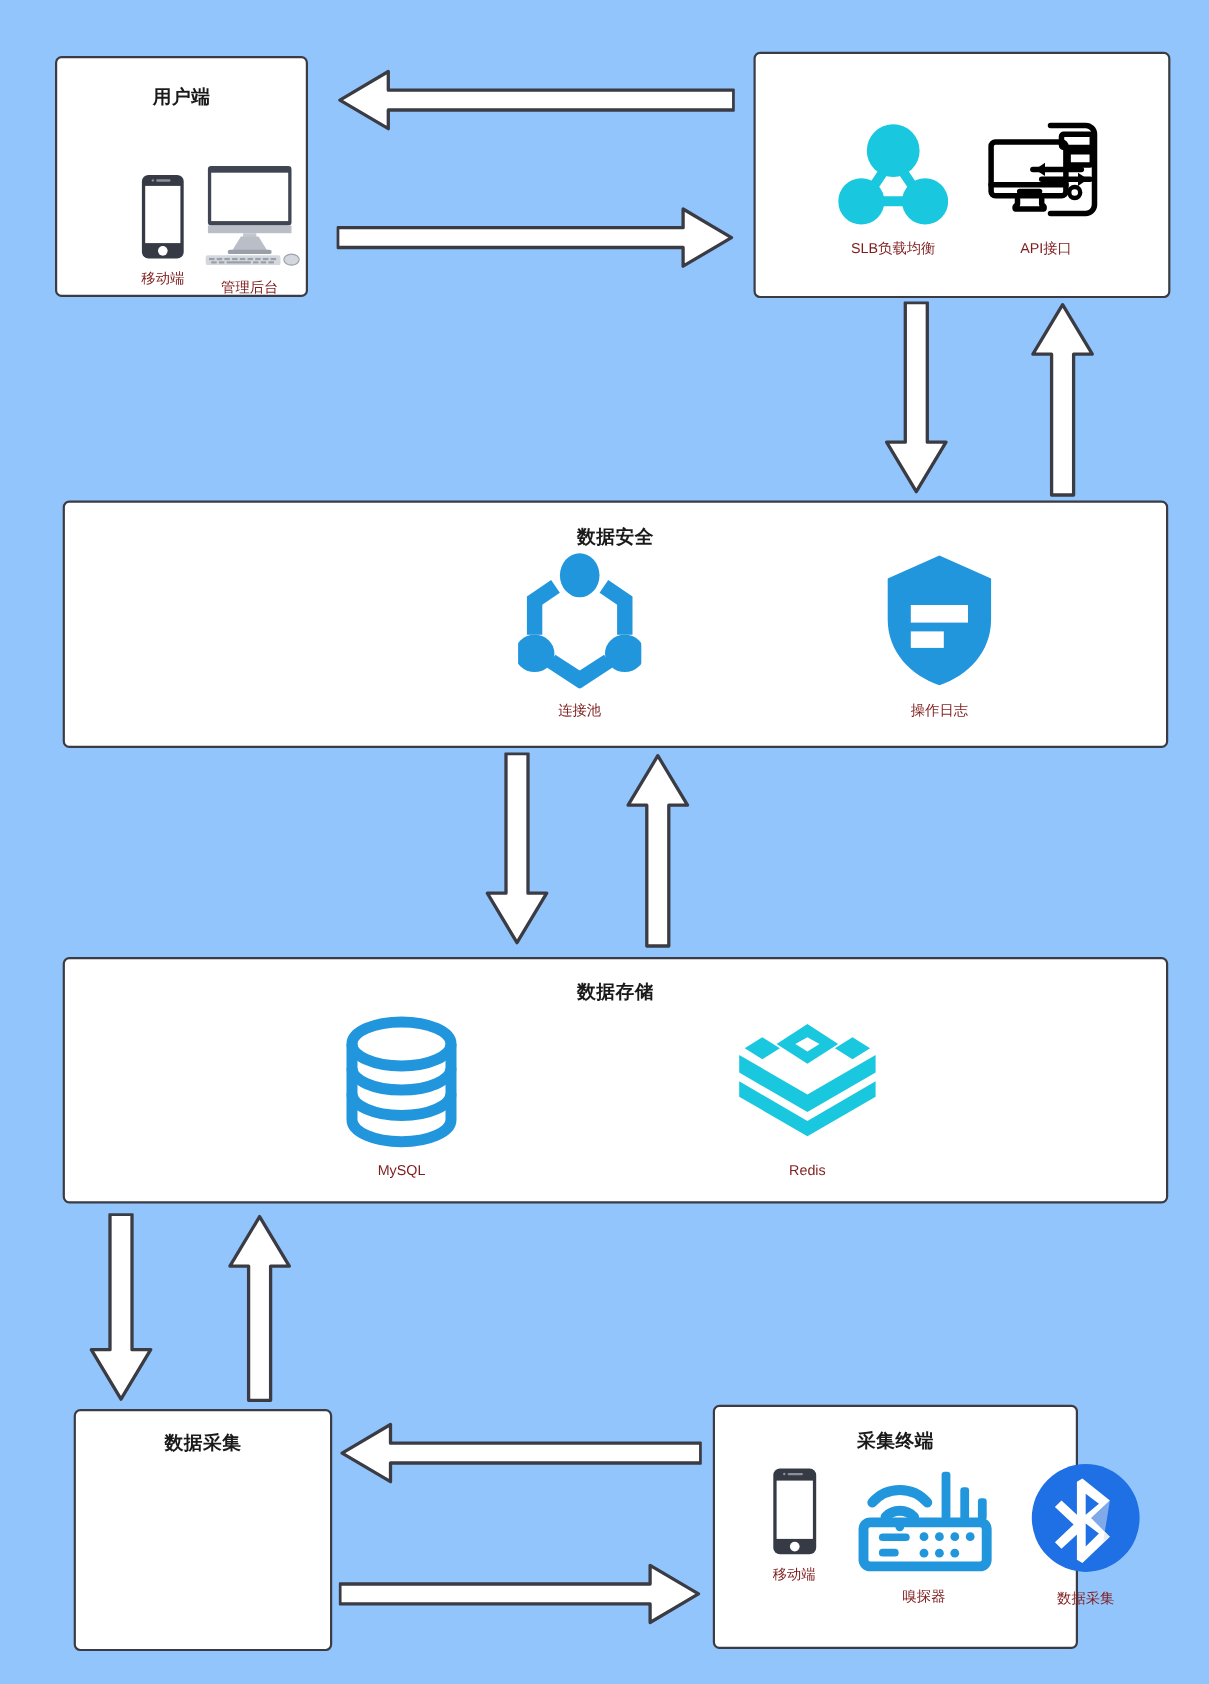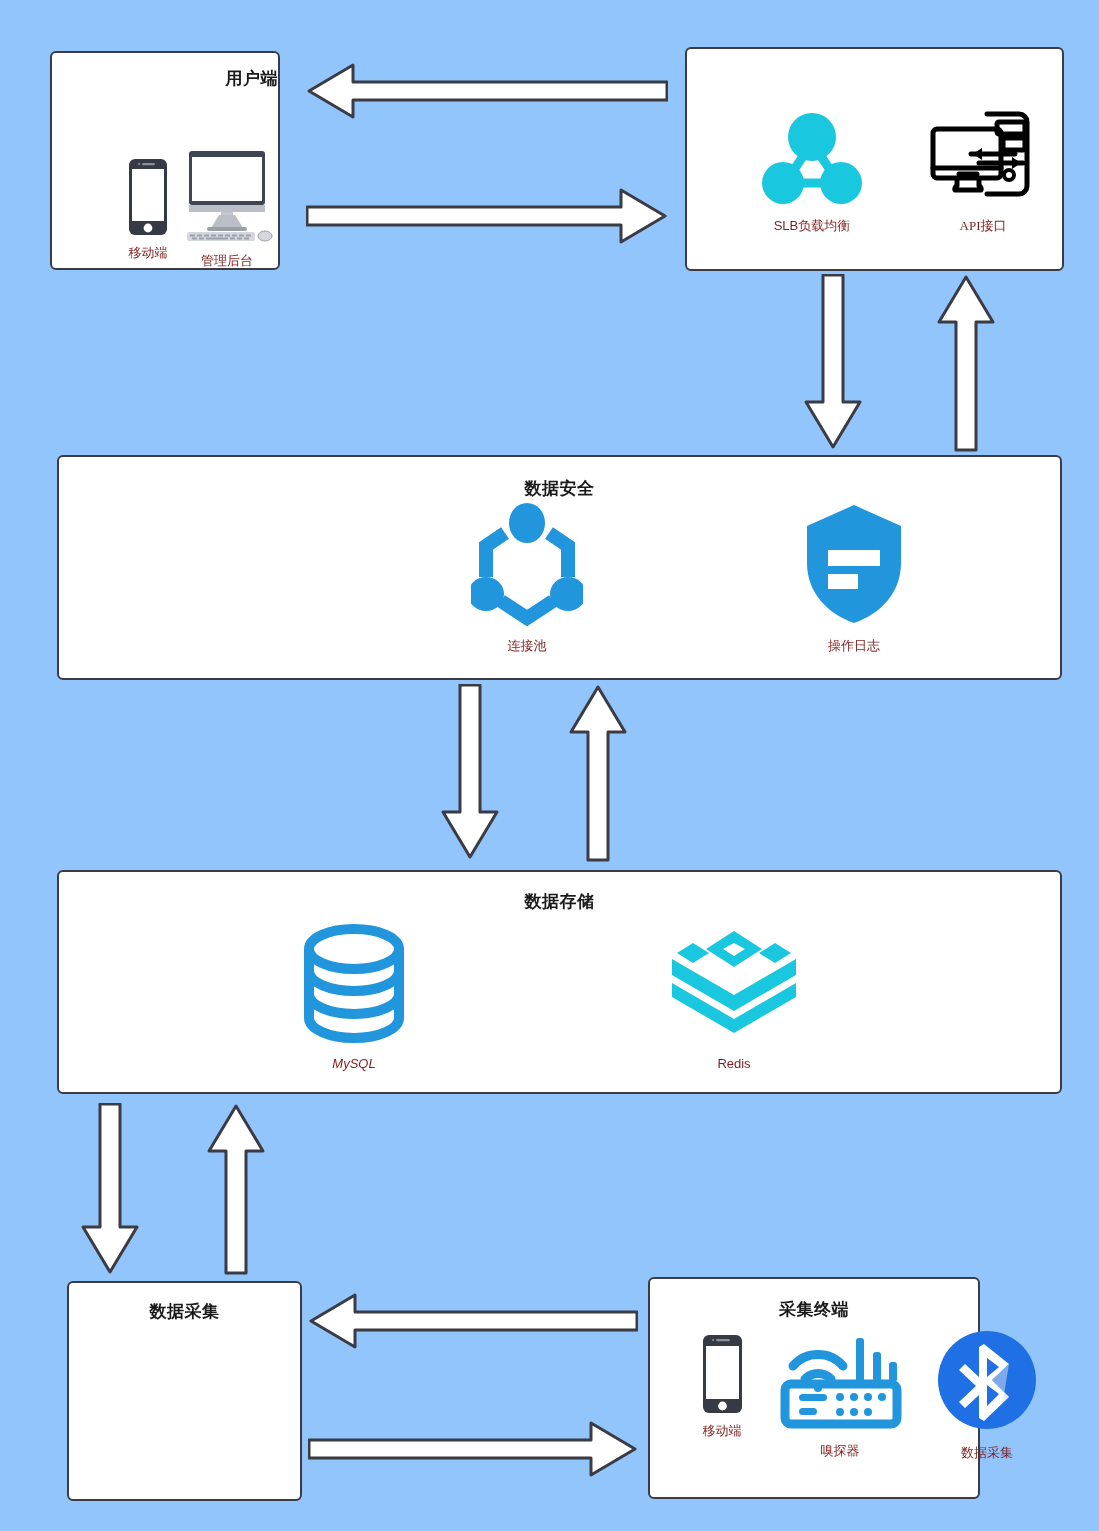--- a/index.html
+++ b/index.html
@@ -47,21 +47,21 @@
   }
   .arrow { position: absolute; }
   .arrow svg { display: block; }
 </style>
 </head>
 <body>
 
 <div id="canvas">
 
   <div class="box" style="left:50px; top:51px; width:230px; height:219px;">
-    <div class="box-title" style="top:14px;text-align:right;">用户端</div>
+    <div class="box-title" style="top:24px;">用户端</div>
 
     <div class="icon-item" style="left:46px; top:105px; width:100px;">
       <div class="icon-art" style="height:78px;">
         <svg width="40" height="78" viewBox="0 0 40 78">
           <rect x="1" y="1" width="38" height="76" rx="6" ry="6" fill="#353a45"></rect>
           <rect x="4" y="11" width="32" height="52" fill="#ffffff"></rect>
           <rect x="14" y="5" width="13" height="2.2" rx="1.1" fill="#8b8f99"></rect>
           <circle cx="11" cy="6" r="1.1" fill="#8b8f99"></circle>
           <circle cx="20" cy="70" r="4.4" fill="#ffffff"></circle>
         </svg>
@@ -114,21 +114,21 @@
             <line x1="23" y1="73" x2="77" y2="73"></line>
           </g>
           <circle cx="50" cy="27" r="24" fill="#19c7de"></circle>
           <circle cx="21" cy="73" r="21" fill="#19c7de"></circle>
           <circle cx="79" cy="73" r="21" fill="#19c7de"></circle>
         </svg>
       </div>
       <div class="icon-label">SLB负载均衡</div>
     </div>
 
-    <div class="icon-item" style="left:216px; top:58px; width:160px;font-family:Liberation Serif, serif;">
+    <div class="icon-item" style="left:184px; top:58px; width:160px;">
       <div class="icon-art" style="height:102px;">
         <svg width="112" height="100" viewBox="0 0 112 100">
           <g fill="none" stroke="#000000" stroke-width="5" stroke-linejoin="round" stroke-linecap="round">
             <path d="M60 6 h32 a8 8 0 0 1 8 8 v64 a8 8 0 0 1 -8 8 h-32"></path>
             <rect x="6" y="21" width="68" height="49" rx="4"></rect>
             <line x1="6" y1="60" x2="74" y2="60"></line>
             <line x1="32" y1="66" x2="50" y2="66"></line>
             <path d="M30 73 L30 78 a3 3 0 0 0 -2 4 h26 a3 3 0 0 0 -2 -4 L52 73"></path>
             <rect x="70" y="14" width="28" height="12" rx="2"></rect>
             <rect x="76" y="30" width="22" height="12" rx="2"></rect>
@@ -172,21 +172,21 @@
           <rect x="30" y="73" width="30" height="15" fill="#ffffff"></rect>
         </svg>
       </div>
       <div class="icon-label">操作日志</div>
     </div>
   </div>
 
   <div class="box" style="left:57px; top:870px; width:1005px; height:224px;">
     <div class="box-title" style="top:18px;">数据存储</div>
 
-    <div class="icon-item" style="left:215px; top:48px; width:160px;font-style:italic;">
+    <div class="icon-item" style="left:226px; top:48px; width:160px;">
       <div class="icon-art" style="height:128px;">
         <svg width="112" height="122" viewBox="0 0 112 122">
           <g fill="none" stroke="#2196dd" stroke-width="10">
             <ellipse cx="56" cy="26" rx="45" ry="20"></ellipse>
             <path d="M11 26 L11 95 C11 106 31 115 56 115 C81 115 101 106 101 95 L101 26"></path>
             <path d="M11 48 C11 59 31 68 56 68 C81 68 101 59 101 48"></path>
             <path d="M11 71 C11 82 31 91 56 91 C81 91 101 82 101 71"></path>
           </g>
         </svg>
       </div>

